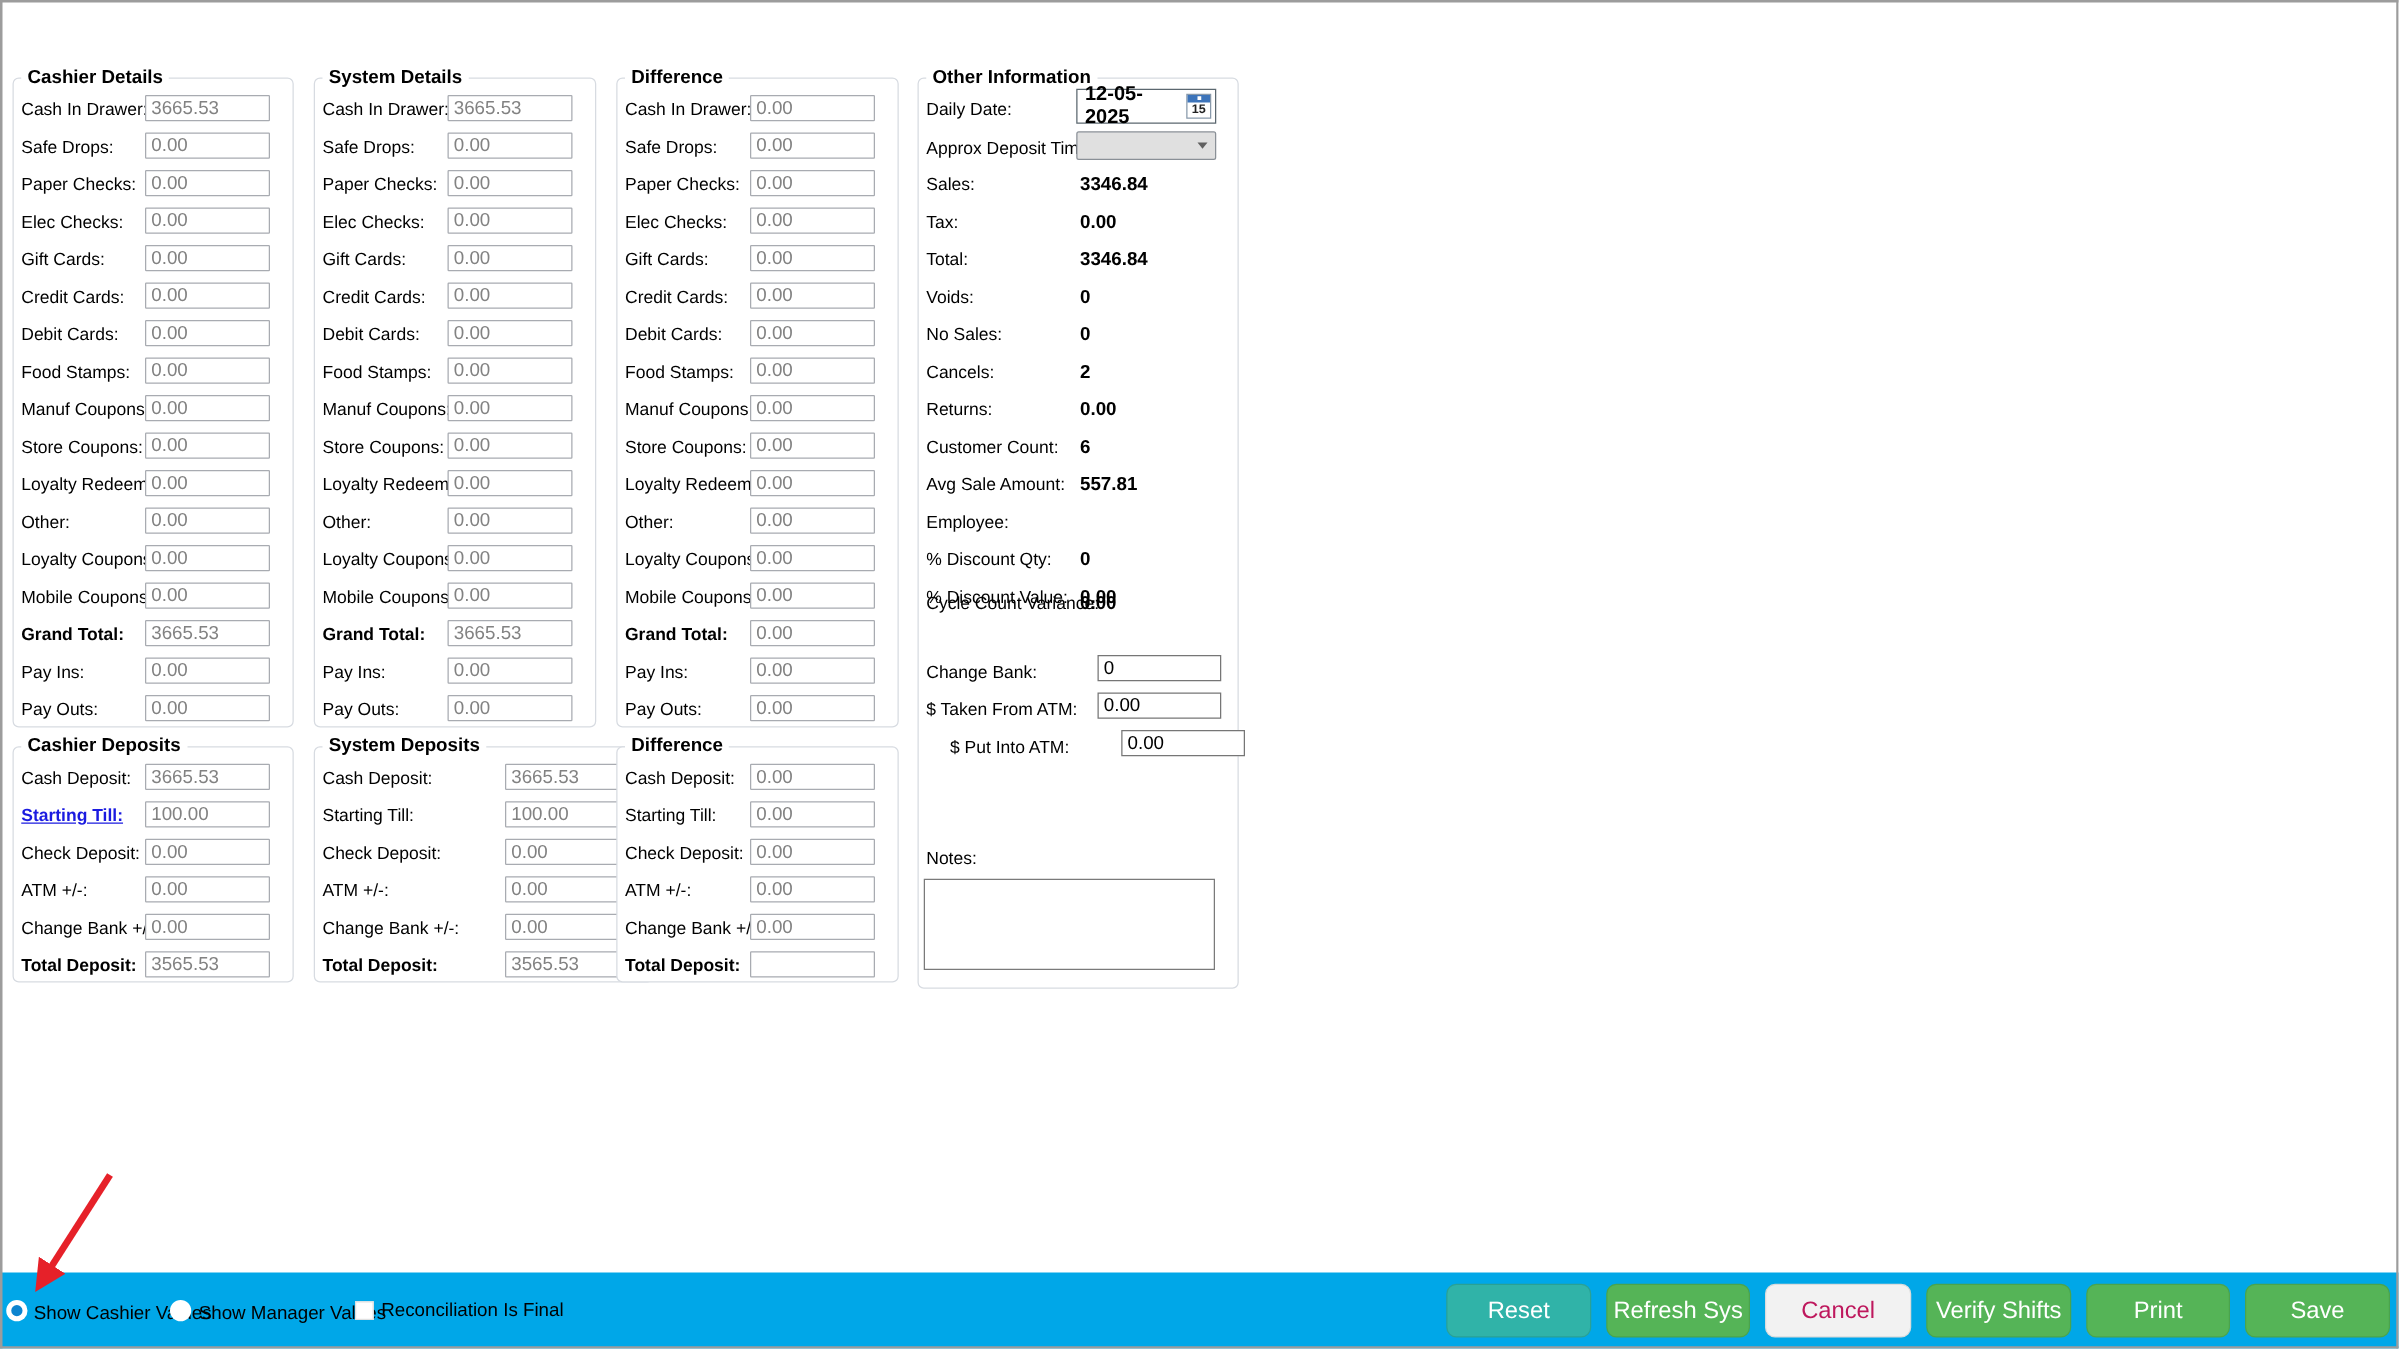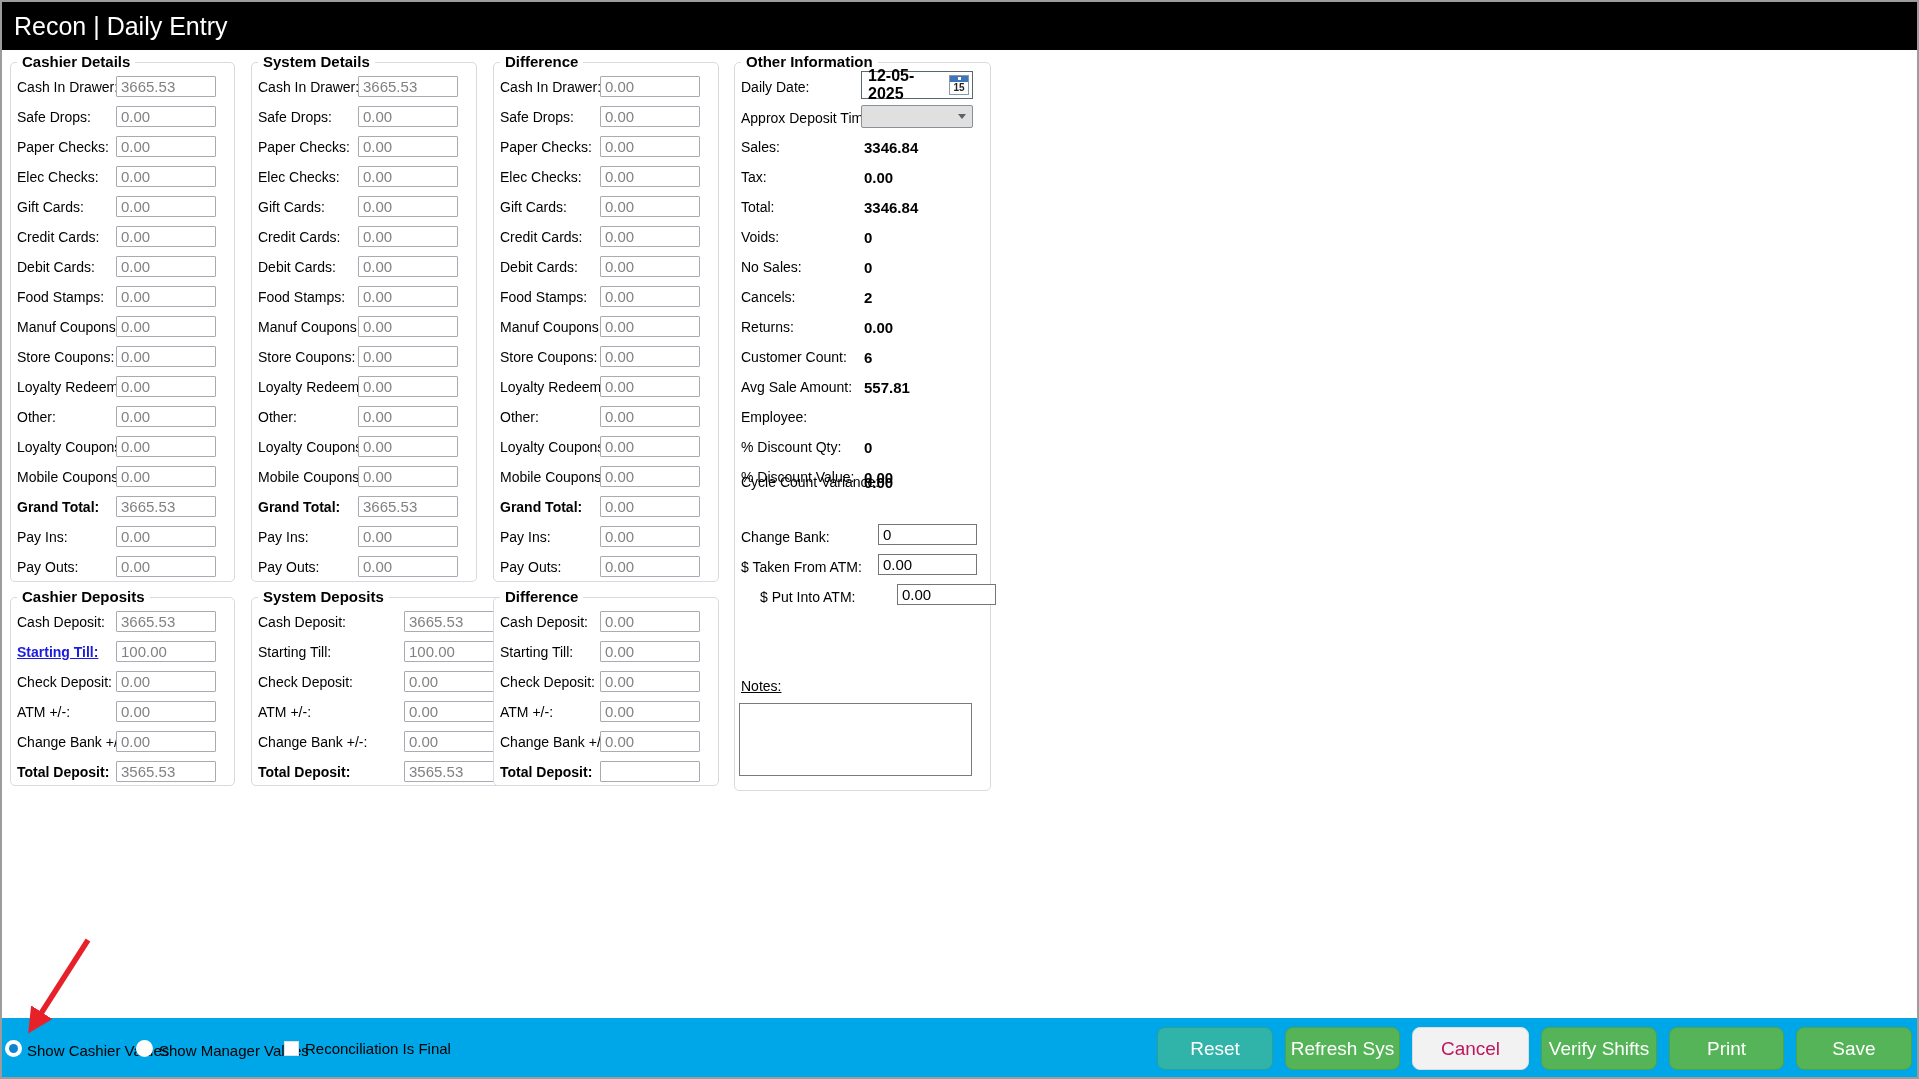--- a/index.html
+++ b/index.html
@@ -39,21 +39,21 @@
   .cal{width:20px;height:20px;border:1px solid #8899aa;margin-right:3px;background:#fff;box-sizing:border-box;}
   .cal-top{height:6px;background:#3d74ba;position:relative;}
   .cal-top:after{content:"";position:absolute;left:8px;top:1px;width:3px;height:3px;background:#fff;}
   .cal-num{font-size:10px;font-weight:bold;text-align:center;line-height:12px;color:#222;}
   .combo{position:absolute;left:120px;top:0px;width:112px;height:23px;background:#e0e0e0;border:1px solid #8a9097;
     border-radius:2px;box-sizing:border-box;}
   .combo .chev{position:absolute;right:6px;top:8px;width:0;height:0;border-left:4px solid transparent;
     border-right:4px solid transparent;border-top:5px solid #606060;}
   .oi-input{position:absolute;left:137px;top:0;width:99px;height:21px;border:1px solid #767676;background:#fff;
     color:#000;font-size:15px;padding:0 4px;box-sizing:border-box;font-family:"Liberation Sans","DejaVu Sans",sans-serif;}
-  .notes-label{position:absolute;left:6px;font-size:14px;color:#000;text-decoration:underline;}
+  .notes-label{position:absolute;left:6px;font-size:14px;color:#000;}
   .notes-box{position:absolute;left:4px;width:233px;height:73px;border:1px solid #7a7a7a;background:#fff;resize:none;
     font-family:"Liberation Sans","DejaVu Sans",sans-serif;font-size:14px;box-sizing:border-box;}
 
   
   .footer{position:absolute;left:0;top:1018px;width:1919px;height:61px;background:var(--bar-blue,#00a7e8);}
   .radio{position:absolute;width:17px;height:17px;border-radius:50%;background:#fff;top:22px;}
   .radio.selected:after{content:"";position:absolute;left:4px;top:4px;width:9px;height:9px;border-radius:50%;background:var(--radio-dot,#0c84cf);}
   .chk{position:absolute;width:15px;height:15px;background:#fff;border:1px solid #e0e0e0;top:23px;box-sizing:border-box;}
   .foot-label{position:absolute;font-size:15px;color:#000;top:24px;white-space:nowrap;}
   .btn{position:absolute;top:1027px;height:43px;border-radius:8px;display:flex;align-items:center;justify-content:center;
@@ -62,23 +62,20 @@
   .btn-green{background:var(--green,#55b457);border:1px solid #4aa44d;}
   .btn-light{background:var(--light,#f2f2f2);border:1px solid #dcdcdc;color:#be185d;}
 
   .arrow-svg{position:absolute;left:0;top:932px;width:130px;height:118px;z-index:60;pointer-events:none;}
 </style>
 </head>
 <body>
 
 <div class="app">
 
-  <div class="titlebar">
-    <span>Recon | Daily Entry</span>
-  </div>
 
   <div class="gbox" style="left:10px;top:62px;width:223px;height:518px;">
     <span class="gb-title">Cashier Details</span>
     <div>
         <div class="frow" style="top: 13px;">
           <span class="flabel">Cash In Drawer:</span>
           <input class="fvalue" value="3665.53" style="">
         </div>
         <div class="frow" style="top: 43px;">
           <span class="flabel">Safe Drops:</span>

